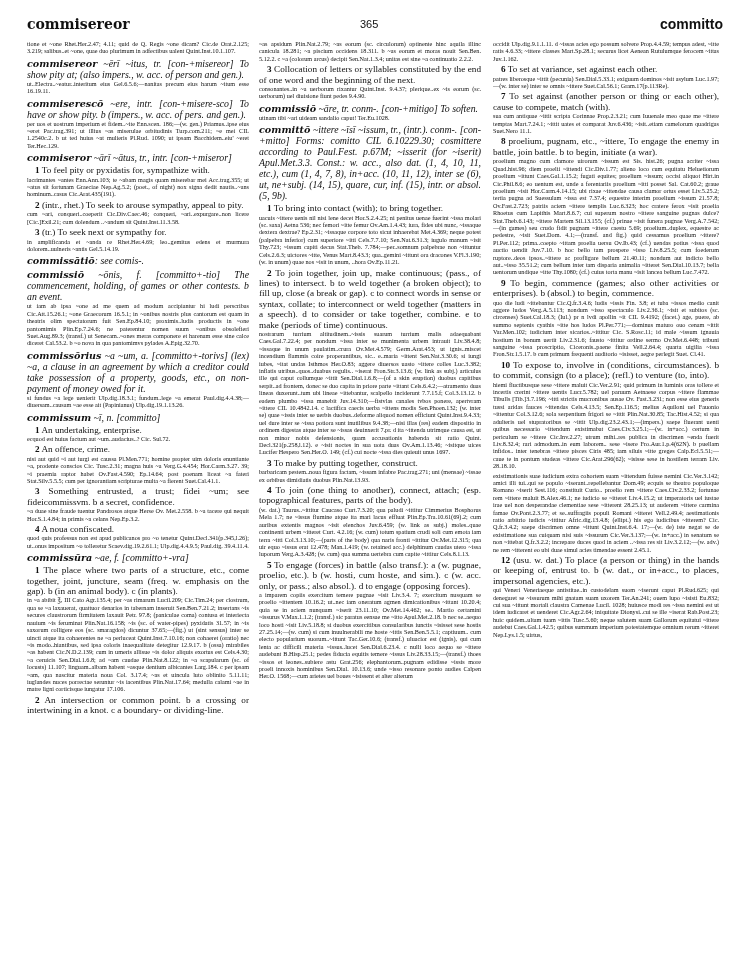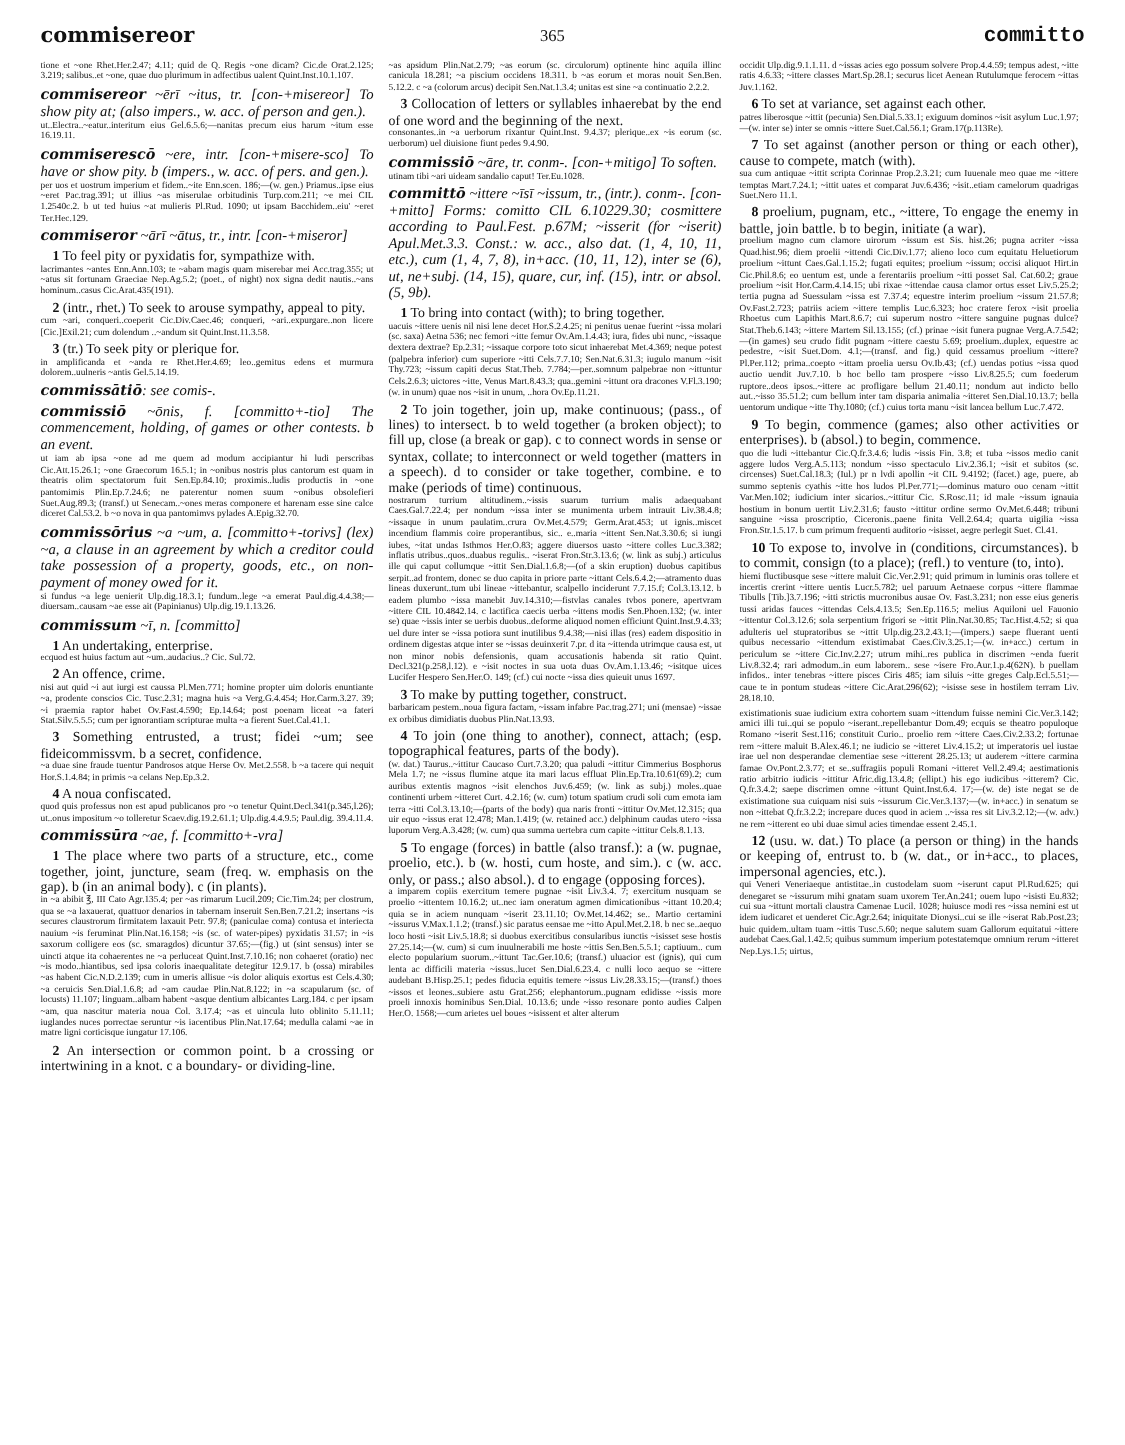--- a/index.html
+++ b/index.html
@@ -1,20 +1,20 @@
 <!DOCTYPE html>
 <html><head>
 <meta charset="utf-8">
 <style>
   html, body { margin:0; padding:0; background:#fff; }
   body { width:750px; height:963px; overflow:hidden; position:relative; color:#111; font-family:"DejaVu Serif", serif; }
   .hdr { position:absolute; top:14px; left:0; width:750px; height:22px; }
   .hdr .lw { position:absolute; left:27px; top:2px; font-weight:bold; font-size:14px; font-family:"DejaVu Serif", serif; }
-  .hdr .pn { position:absolute; left:360px; top:4px; font-size:11px; font-family:Liberation Serif, serif; }
-  .hdr .rw { position:absolute; right:27px; top:2px; font-weight:bold; font-size:14px; font-family:Liberation Mono, monospace; }
+  .hdr .pn { position:absolute; left:360px; top:4px; font-size:11px; font-family:Liberation Sans, sans-serif; }
+  .hdr .rw { position:absolute; right:27px; top:2px; font-weight:bold; font-size:14px; font-family:Liberation Sans, sans-serif; }
   .col { position:absolute; top:40px; width:222px; font-family:"Liberation Serif", serif; }
   .c1 { left:27px; } .c2 { left:259px; } .c3 { left:493px; width:226px; }
   .cit { font-size:6.2px; line-height:7.4px; text-align:justify; margin:0 0 2px 0; }
   .entry { margin:3px 0 0 0;font-style:italic; }
   .head { font-size:9.8px; line-height:11px; text-align:justify; }
   .head b.lemma { font-family:"DejaVu Serif", serif; font-weight:bold; font-size:9.6px; }
   .sense { font-size:9.2px; line-height:10.4px; text-align:justify; text-indent:8px; margin-top:2px; }
   .sense .num { font-weight:bold; }
 </style>
 </head>
@@ -30,21 +30,21 @@
     <div class="cit">tione et ~one Rhet.Her.2.47; 4.11; quid de Q. Regis ~one dicam? Cic.de Orat.2.125; 3.219; salibus..et ~one, quae duo plurimum in adfectibus ualent Quint.Inst.10.1.107.</div>
     <div class="entry head"><b class="lemma">commisereor</b><span> ~ērī ~itus, tr. [con-+misereor] To show pity at; (also impers., w. acc. of person and gen.).</span></div>
     <div class="cit">ut..Electra..~eatur..interitum eius Gel.6.5.6;—nanitas precum eius harum ~itum esse 16.19.11.</div>
     <div class="entry head"><b class="lemma">commiserescō</b><span> ~ere, intr. [con-+misere-sco] To have or show pity. b (impers., w. acc. of pers. and gen.).</span></div>
     <div class="cit">per uos et uostrum imperium et fidem..~ite Enn.scen. 186;—(w. gen.) Priamus..ipse eius ~eret Pac.trag.391; ut illius ~as miserulae orbitudinis Turp.com.211; ~e mei CIL 1.2540c.2. b ut ted huius ~at mulieris Pl.Rud. 1090; ut ipsam Bacchidem..eiu' ~eret Ter.Hec.129.</div>
     <div class="entry head"><b class="lemma">commiseror</b><span> ~ārī ~ātus, tr., intr. [con-+miseror]</span></div>
     <div class="sense"><span class="num">1</span><span> To feel pity or pyxidatis for, sympathize with.</span></div>
     <div class="cit">lacrimantes ~antes Enn.Ann.103; te ~abam magis quam miserebar mei Acc.trag.355; ut ~atus sit fortunam Graeciae Nep.Ag.5.2; (poet., of night) nox signa dedit nautis..~ans hominum..casus Cic.Arat.435(191).</div>
     <div class="sense"><span class="num">2</span><span> (intr., rhet.) To seek to arouse sympathy, appeal to pity.</span></div>
     <div class="cit">cum ~ari, conqueri..coeperit Cic.Div.Caec.46; conqueri, ~ari..expurgare..non licere [Cic.]Exil.21; cum dolendum ..~andum sit Quint.Inst.11.3.58.</div>
-    <div class="sense"><span class="num">3</span><span> (tr.) To seek pity or plerique for.</span></div>
+    <div class="sense"><span class="num">3</span><span> (tr.) To seek next or sympathy for.</span></div>
     <div class="cit">in amplificanda et ~anda re Rhet.Her.4.69; leo..gemitus edens et murmura dolorem..uulneris ~antis Gel.5.14.19.</div>
     <div class="entry head"><b class="lemma">commissātiō</b><span>: see comis-.</span></div>
     <div class="entry head"><b class="lemma">commissiō</b><span> ~ōnis, f. [committo+-tio] The commencement, holding, of games or other contests. b an event.</span></div>
     <div class="cit">ut iam ab ipsa ~one ad me quem ad modum accipiantur hi ludi perscribas Cic.Att.15.26.1; ~one Graecorum 16.5.1; in ~onibus nostris plus cantorum est quam in theatris olim spectatorum fuit Sen.Ep.84.10; proximis..ludis productis in ~one pantomimis Plin.Ep.7.24.6; ne paterentur nomen suum ~onibus obsolefieri Suet.Aug.89.3; (transf.) ut Senecam..~ones meras componere et harenam esse sine calce diceret Cal.53.2. b ~o nova in qua pantomimvs pylades A.Epig.32.70.</div>
     <div class="entry head"><b class="lemma">commissōrius</b><span> ~a ~um, a. [committo+-torivs] (lex) ~a, a clause in an agreement by which a creditor could take possession of a property, goods, etc., on non-payment of money owed for it.</span></div>
     <div class="cit">si fundus ~a lege uenierit Ulp.dig.18.3.1; fundum..lege ~a emerat Paul.dig.4.4.38;—diuersam..causam ~ae esse ait (Papinianus) Ulp.dig.19.1.13.26.</div>
     <div class="entry head"><b class="lemma">commissum</b><span> ~ī, n. [committo]</span></div>
     <div class="sense"><span class="num">1</span><span> An undertaking, enterprise.</span></div>
     <div class="cit">ecquod est huius factum aut ~um..audacius..? Cic. Sul.72.</div>
     <div class="sense"><span class="num">2</span><span> An offence, crime.</span></div>
@@ -53,21 +53,21 @@
     <div class="cit">~a duae sine fraude tuentur Pandrosos atque Herse Ov. Met.2.558. b ~a tacere qui nequit Hor.S.1.4.84; in primis ~a celans Nep.Ep.3.2.</div>
     <div class="sense"><span class="num">4</span><span> A noua confiscated.</span></div>
     <div class="cit">quod quis professus non est apud publicanos pro ~o tenetur Quint.Decl.341(p.345,l.26); ut..onus impositum ~o tolleretur Scaev.dig.19.2.61.1; Ulp.dig.4.4.9.5; Paul.dig. 39.4.11.4.</div>
     <div class="entry head"><b class="lemma">commissūra</b><span> ~ae, f. [committo+-vra]</span></div>
     <div class="sense"><span class="num">1</span><span> The place where two parts of a structure, etc., come together, joint, juncture, seam (freq. w. emphasis on the gap). b (in an animal body). c (in plants).</span></div>
     <div class="cit">in ~a abibit ℥, III Cato Agr.135.4; per ~as rimarum Lucil.209; Cic.Tim.24; per clostrum, qua se ~a laxauerat, quattuor denarios in tabernam inseruit Sen.Ben.7.21.2; insertans ~is secures claustrorum firmitatem laxauit Petr. 97.8; (paniculae coma) contusa et interiecta nauium ~is feruminat Plin.Nat.16.158; ~is (sc. of water-pipes) pyxidatis 31.57; in ~is saxorum colligere eos (sc. smaragdos) dicuntur 37.65;—(fig.) ut (sint sensus) inter se uincti atque ita cohaerentes ne ~a perluceat Quint.Inst.7.10.16; non cohaeret (oratio) nec ~is modo..hiantibus, sed ipsa coloris inaequalitate detegitur 12.9.17. b (ossa) mirabiles ~as habent Cic.N.D.2.139; cum in umeris allisue ~is dolor aliquis exortus est Cels.4.30; ~a ceruicis Sen.Dial.1.6.8; ad ~am caudae Plin.Nat.8.122; in ~a scapularum (sc. of locusts) 11.107; linguam..albam habent ~asque dentium albicantes Larg.184. c per ipsam ~am, qua nascitur materia noua Col. 3.17.4; ~as et uincula luto oblinito 5.11.11; iuglandes nuces porrectae seruntur ~is iacentibus Plin.Nat.17.64; medulla calami ~ae in matre ligni corticisque iungatur 17.106.</div>
     <div class="sense"><span class="num">2</span><span> An intersection or common point. b a crossing or intertwining in a knot. c a boundary- or dividing-line.</span></div>
   </div>
 <div class="col c2">
     <div class="cit">~as apsidum Plin.Nat.2.79; ~as eorum (sc. circulorum) optinente hinc aquila illinc canicula 18.281; ~a piscium occidens 18.311. b ~as eorum et moras nouit Sen.Ben. 5.12.2. c ~a (colorum arcus) decipit Sen.Nat.1.3.4; unitas est sine ~a continuatio 2.2.2.</div>
-    <div class="sense"><span class="num">3</span><span> Collocation of letters or syllables inhaerebat by the end of one word and the beginning of the next.</span></div>
+    <div class="sense"><span class="num">3</span><span> Collocation of letters or syllables constituted by the end of one word and the beginning of the next.</span></div>
     <div class="cit">consonantes..in ~a uerborum rixantur Quint.Inst. 9.4.37; plerique..ex ~is eorum (sc. uerborum) uel diuisione fiunt pedes 9.4.90.</div>
     <div class="entry head"><b class="lemma">commissiō</b><span> ~āre, tr. conm-. [con-+mitigo] To soften.</span></div>
     <div class="cit">utinam tibi ~ari uideam sandalio caput! Ter.Eu.1028.</div>
     <div class="entry head"><b class="lemma">committō</b><span> ~ittere ~īsī ~issum, tr., (intr.). conm-. [con-+mitto] Forms: comitto CIL 6.10229.30; cosmittere according to Paul.Fest. p.67M; ~isserit (for ~iserit) Apul.Met.3.3. Const.: w. acc., also dat. (1, 4, 10, 11, etc.), cum (1, 4, 7, 8), in+acc. (10, 11, 12), inter se (6), ut, ne+subj. (14, 15), quare, cur, inf. (15), intr. or absol. (5, 9b).</span></div>
     <div class="sense"><span class="num">1</span><span> To bring into contact (with); to bring together.</span></div>
     <div class="cit">uacuis ~ittere uenis nil nisi lene decet Hor.S.2.4.25; ni penitus uenae fuerint ~issa molari (sc. saxa) Aetna 536; nec femori ~itte femur Ov.Am.1.4.43; iura, fides ubi nunc, ~issaque dextera dextrae? Ep.2.31; ~issaque corpore toto sicut inhaerebat Met.4.369; neque potest (palpebra inferior) cum superiore ~itti Cels.7.7.10; Sen.Nat.6.31.3; iugulo manum ~isit Thy.723; ~issum capiti decus Stat.Theb. 7.784;—per..somnum palpebrae non ~ittuntur Cels.2.6.3; uictores ~itte, Venus Mart.8.43.3; qua..gemini ~ittunt ora dracones V.Fl.3.190; (w. in unum) quae nos ~isit in unum, ..hora Ov.Ep.11.21.</div>
     <div class="sense"><span class="num">2</span><span> To join together, join up, make continuous; (pass., of lines) to intersect. b to weld together (a broken object); to fill up, close (a break or gap). c to connect words in sense or syntax, collate; to interconnect or weld together (matters in a speech). d to consider or take together, combine. e to make (periods of time) continuous.</span></div>
     <div class="cit">nostrarum turrium altitudinem..~issis suarum turrium malis adaequabant Caes.Gal.7.22.4; per nondum ~issa inter se munimenta urbem intrauit Liv.38.4.8; ~issaque in unum paulatim..crura Ov.Met.4.579; Germ.Arat.453; ut ignis..miscet incendium flammis coire properantibus, sic.. e..maria ~ittent Sen.Nat.3.30.6; si iungi iubes, ~itat undas Isthmos Her.O.83; aggere diuersos uasto ~ittere colles Luc.3.382; inflatis utribus..quos..duabus regulis.. ~iserat Fron.Str.3.13.6; (w. link as subj.) articulus ille qui caput collumque ~ittit Sen.Dial.1.6.8;—(of a skin eruption) duobus capitibus serpit..ad frontem, donec se duo capita in priore parte ~ittant Cels.6.4.2;—atramento duas lineas duxerunt..tum ubi lineae ~ittebantur, scalpello inciderunt 7.7.15.f; Col.3.13.12. b eadem plumbo ~issa manebit Juv.14.310;—fistvlas canales tvbos ponere, apertvram ~ittere CIL 10.4842.14. c lactifica caecis uerba ~ittens modis Sen.Phoen.132; (w. inter se) quae ~issis inter se uerbis duobus..deforme aliquod nomen efficiunt Quint.Inst.9.4.33; uel dure inter se ~issa potiora sunt inutilibus 9.4.38;—nisi illas (res) eadem dispositio in ordinem digestas atque inter se ~issas deuinxerit 7.pr. d ita ~ittenda utrimque causa est, ut non minor nobis defensionis, quam accusationis habenda sit ratio Quint. Decl.321(p.258,l.12). e ~isit noctes in sua uota duas Ov.Am.1.13.46; ~isitque uices Lucifer Hespero Sen.Her.O. 149; (cf.) cui nocte ~issa dies quieuit unus 1697.</div>
     <div class="sense"><span class="num">3</span><span> To make by putting together, construct.</span></div>
     <div class="cit">barbaricam pestem..noua figura factam, ~issam infabre Pac.trag.271; uni (mensae) ~issae ex orbibus dimidiatis duobus Plin.Nat.13.93.</div>

